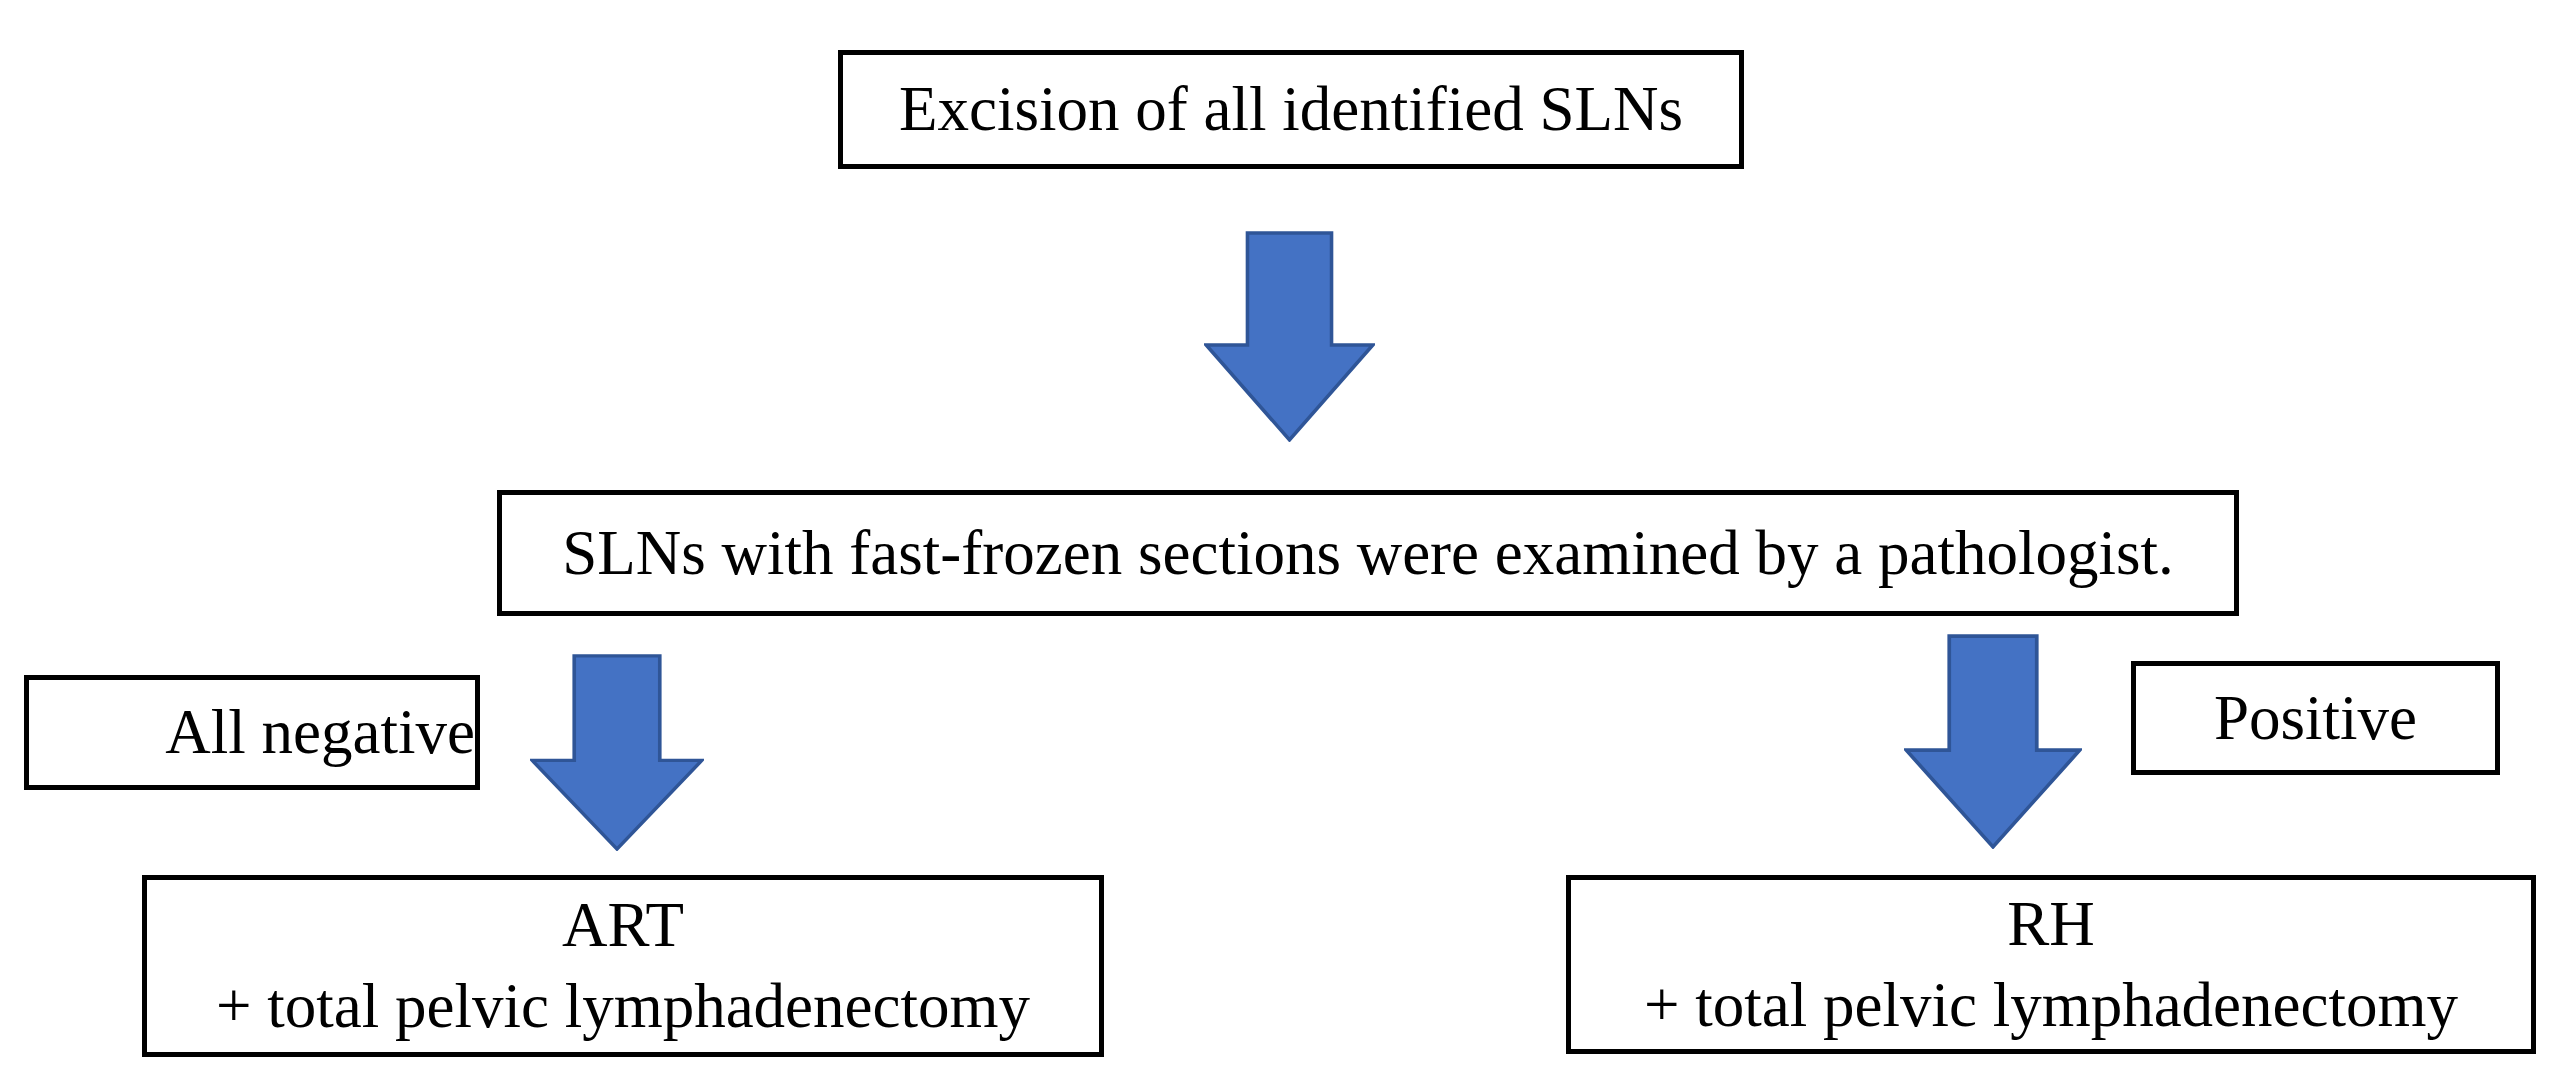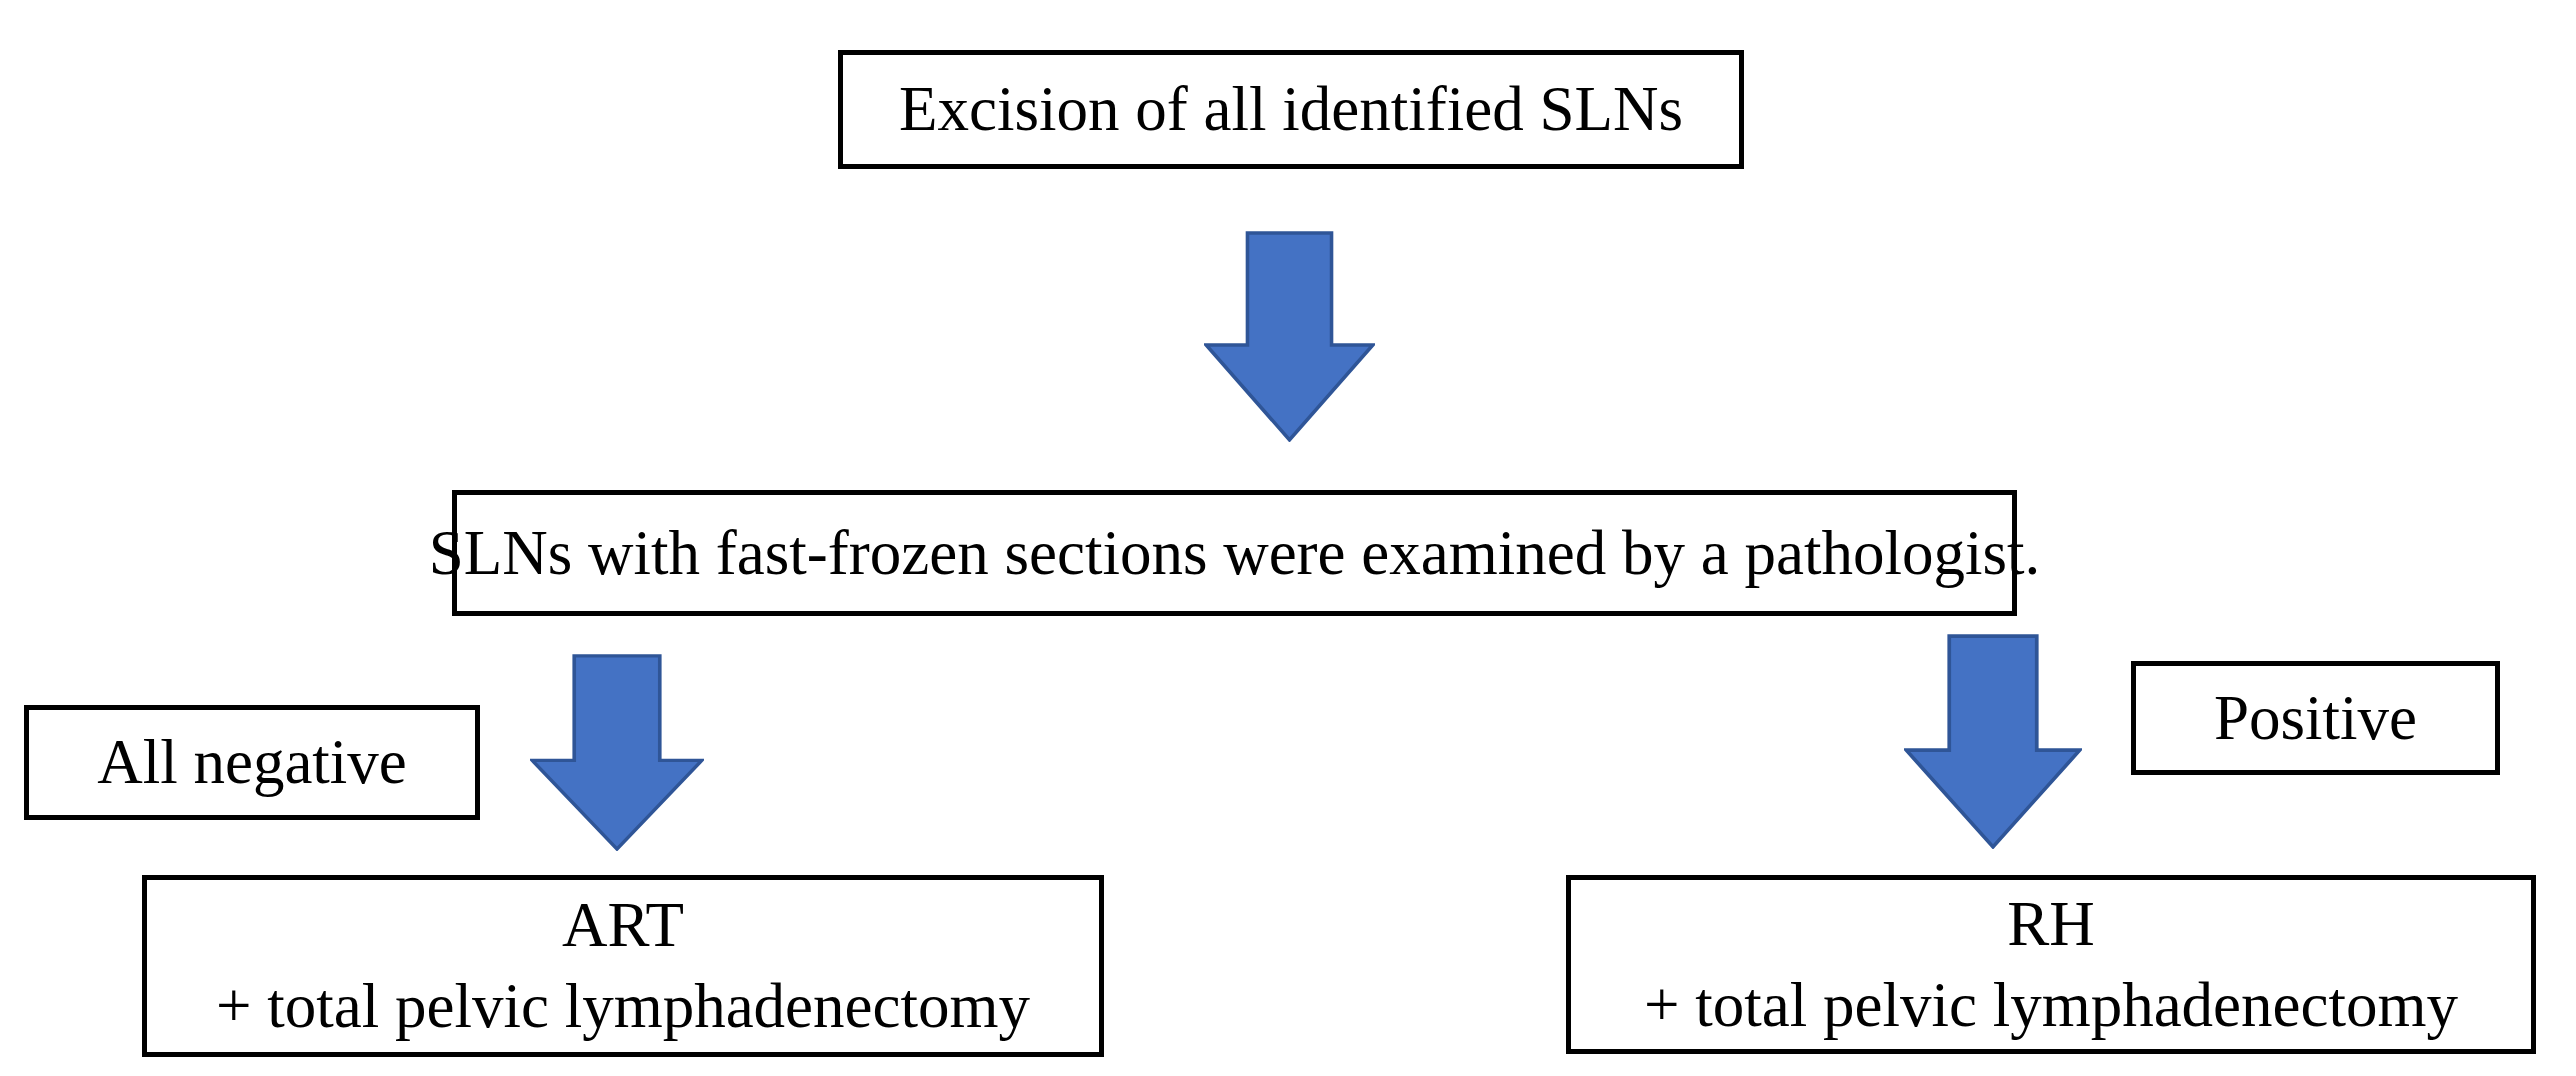--- a/index.html
+++ b/index.html
@@ -35,22 +35,22 @@
     display: block;
   }
   .arrow polygon {
     fill: var(--arrow-fill, #4472c4);
     stroke: var(--arrow-stroke, #2f5597);
     stroke-width: 5;
     stroke-linejoin: miter;
   }
   
   #node-excision   { left: 838px; top: 50px;   width: 906px; height: 119px; }
-  #node-frozen     { left: 452px;  top: 490px;  width: 1565px; height: 126px; justify-content: center; }
-  #node-negative   { left: 24px;   top: 705px;  width: 456px;  height: 115px; }
+  #node-frozen     { left: 497px;  top: 490px;  width: 1742px; height: 126px; justify-content: center; }
+  #node-negative   { left: 24px;   top: 675px;  width: 456px;  height: 115px; align-items: flex-end; }
   #node-positive   { left: 2131px; top: 661px;  width: 369px;  height: 114px; }
   #node-art        { left: 142px;  top: 875px; width: 962px; height: 182px; }
   #node-rh         { left: 1566px; top: 875px; width: 970px; height: 179px; text-align: right; }
   #arrow-main      { left: 1204px; top: 231px;  width: 171px;  height: 211px; }
   #arrow-negative  { left: 530px;  top: 654px;  width: 174px;  height: 197px; }
   #arrow-positive  { left: 1904px; top: 634px;  width: 178px;  height: 215px; }
 </style>
 </head>
 <body>
 

